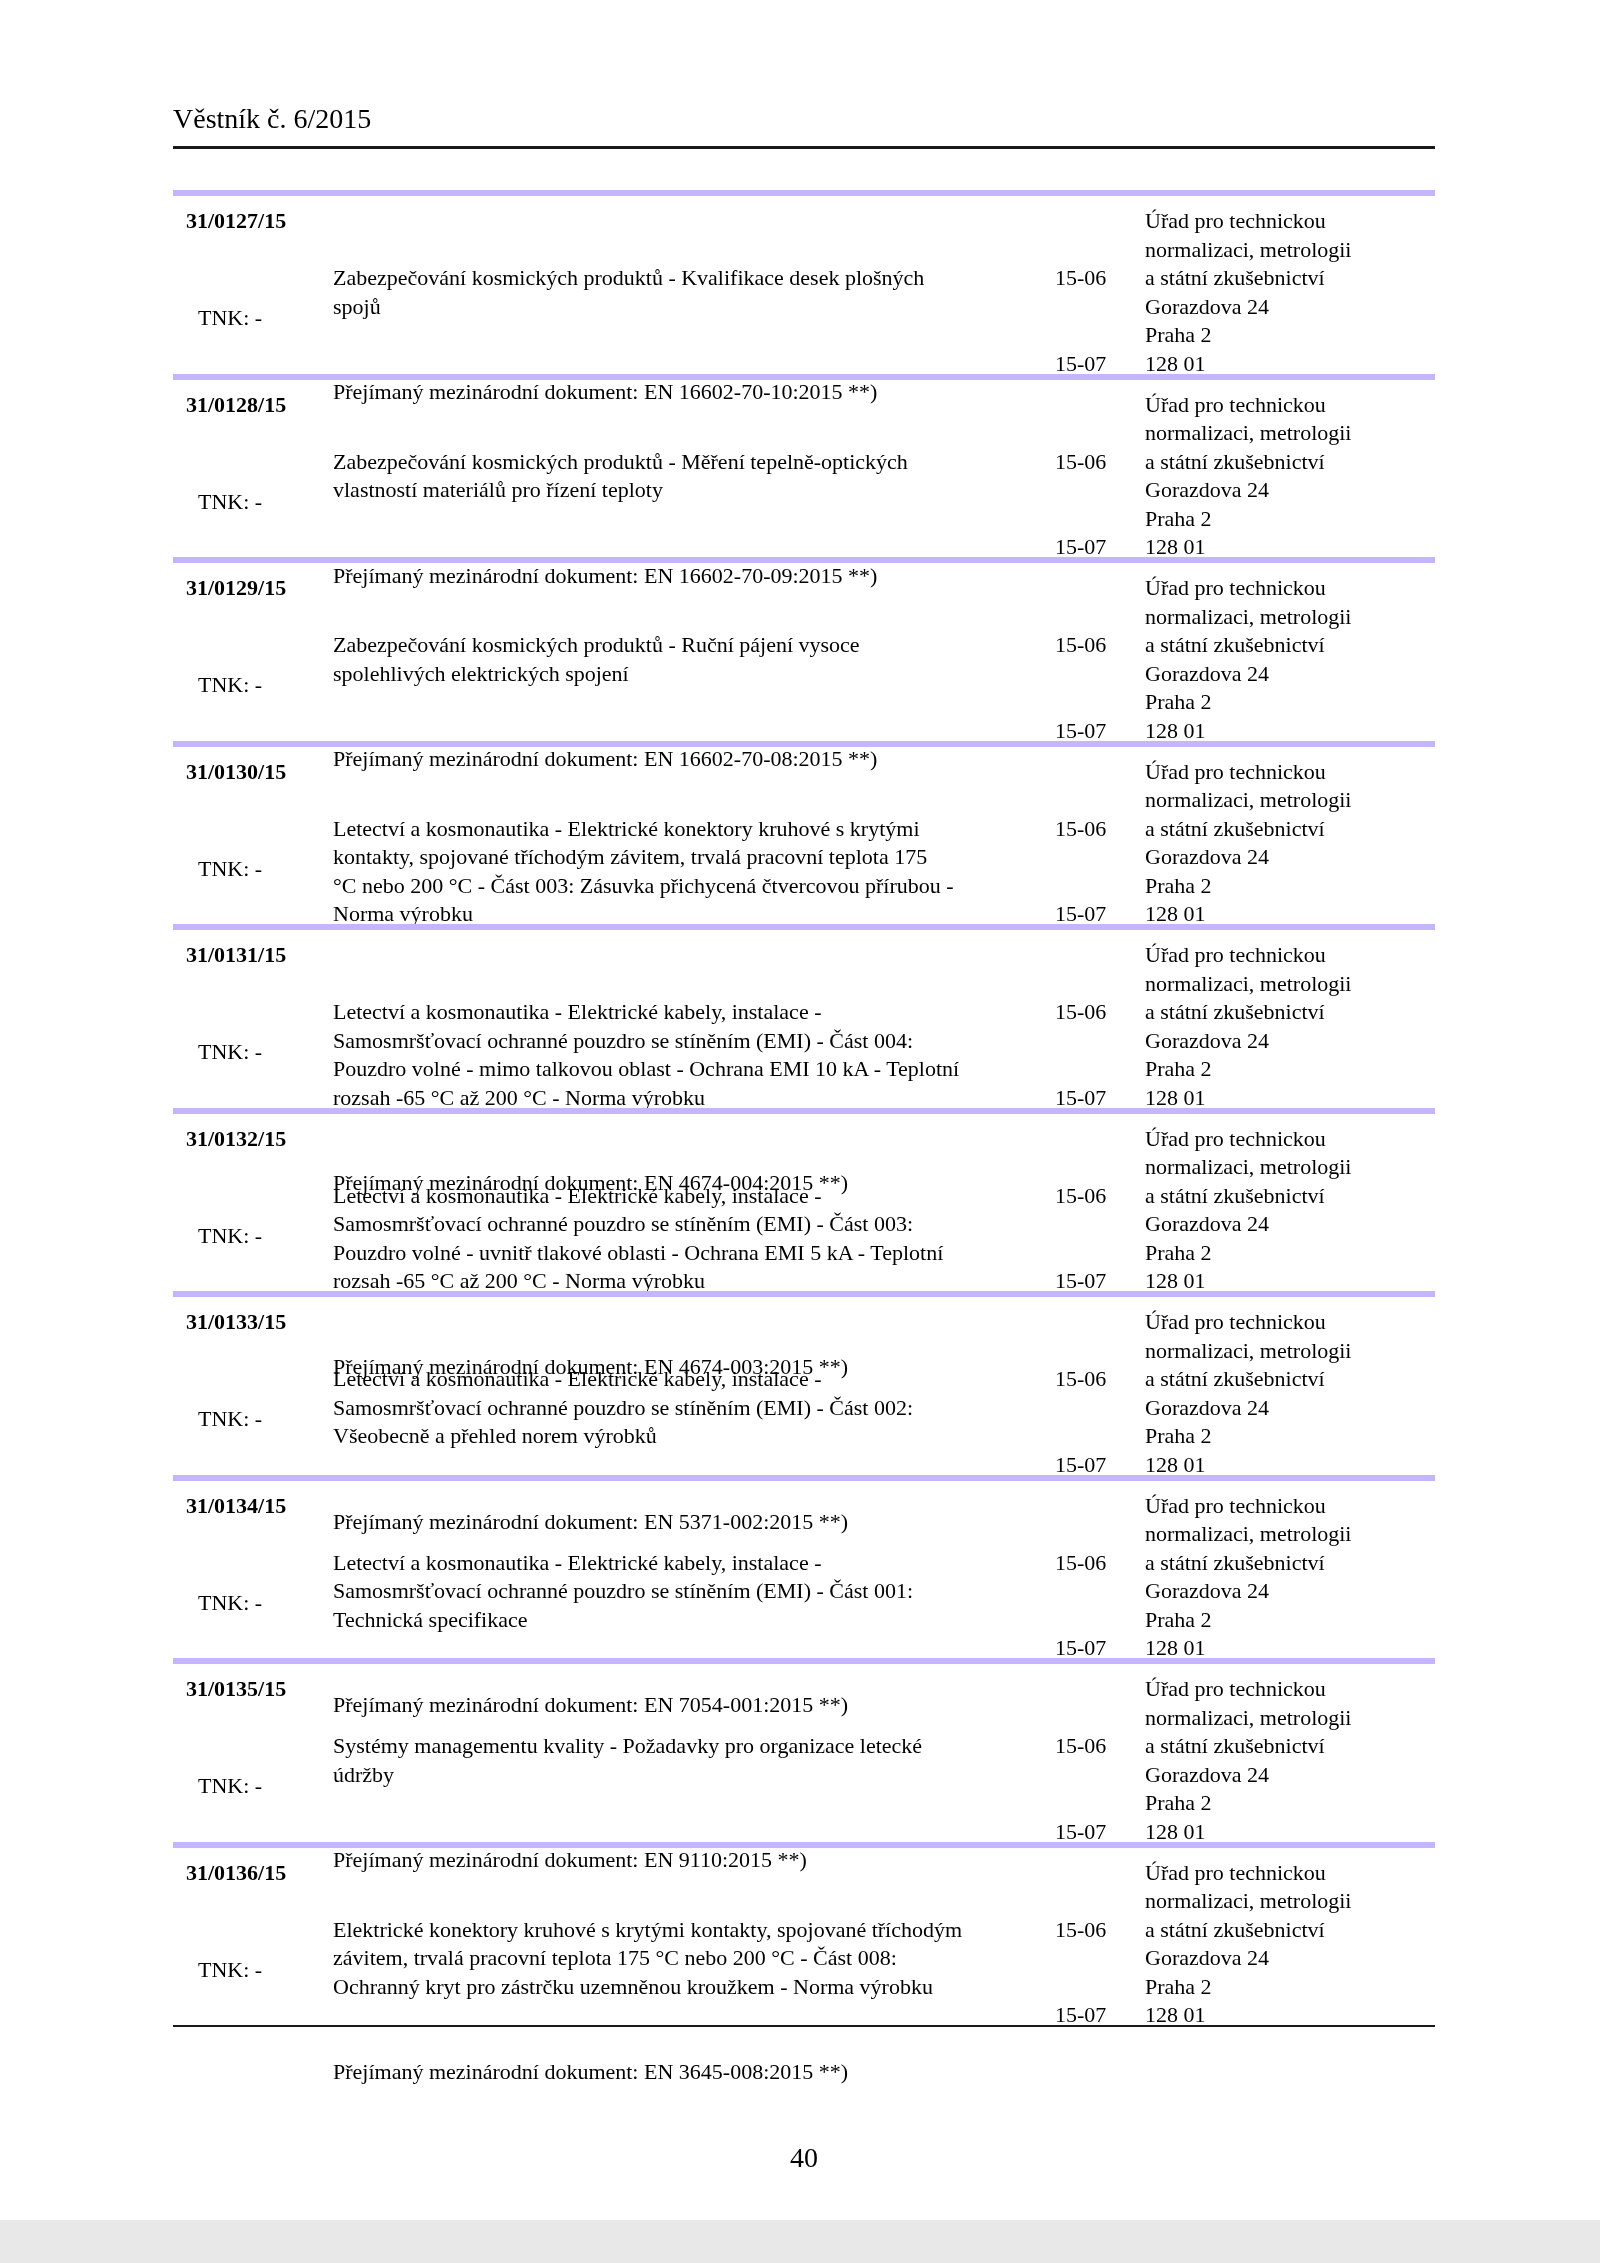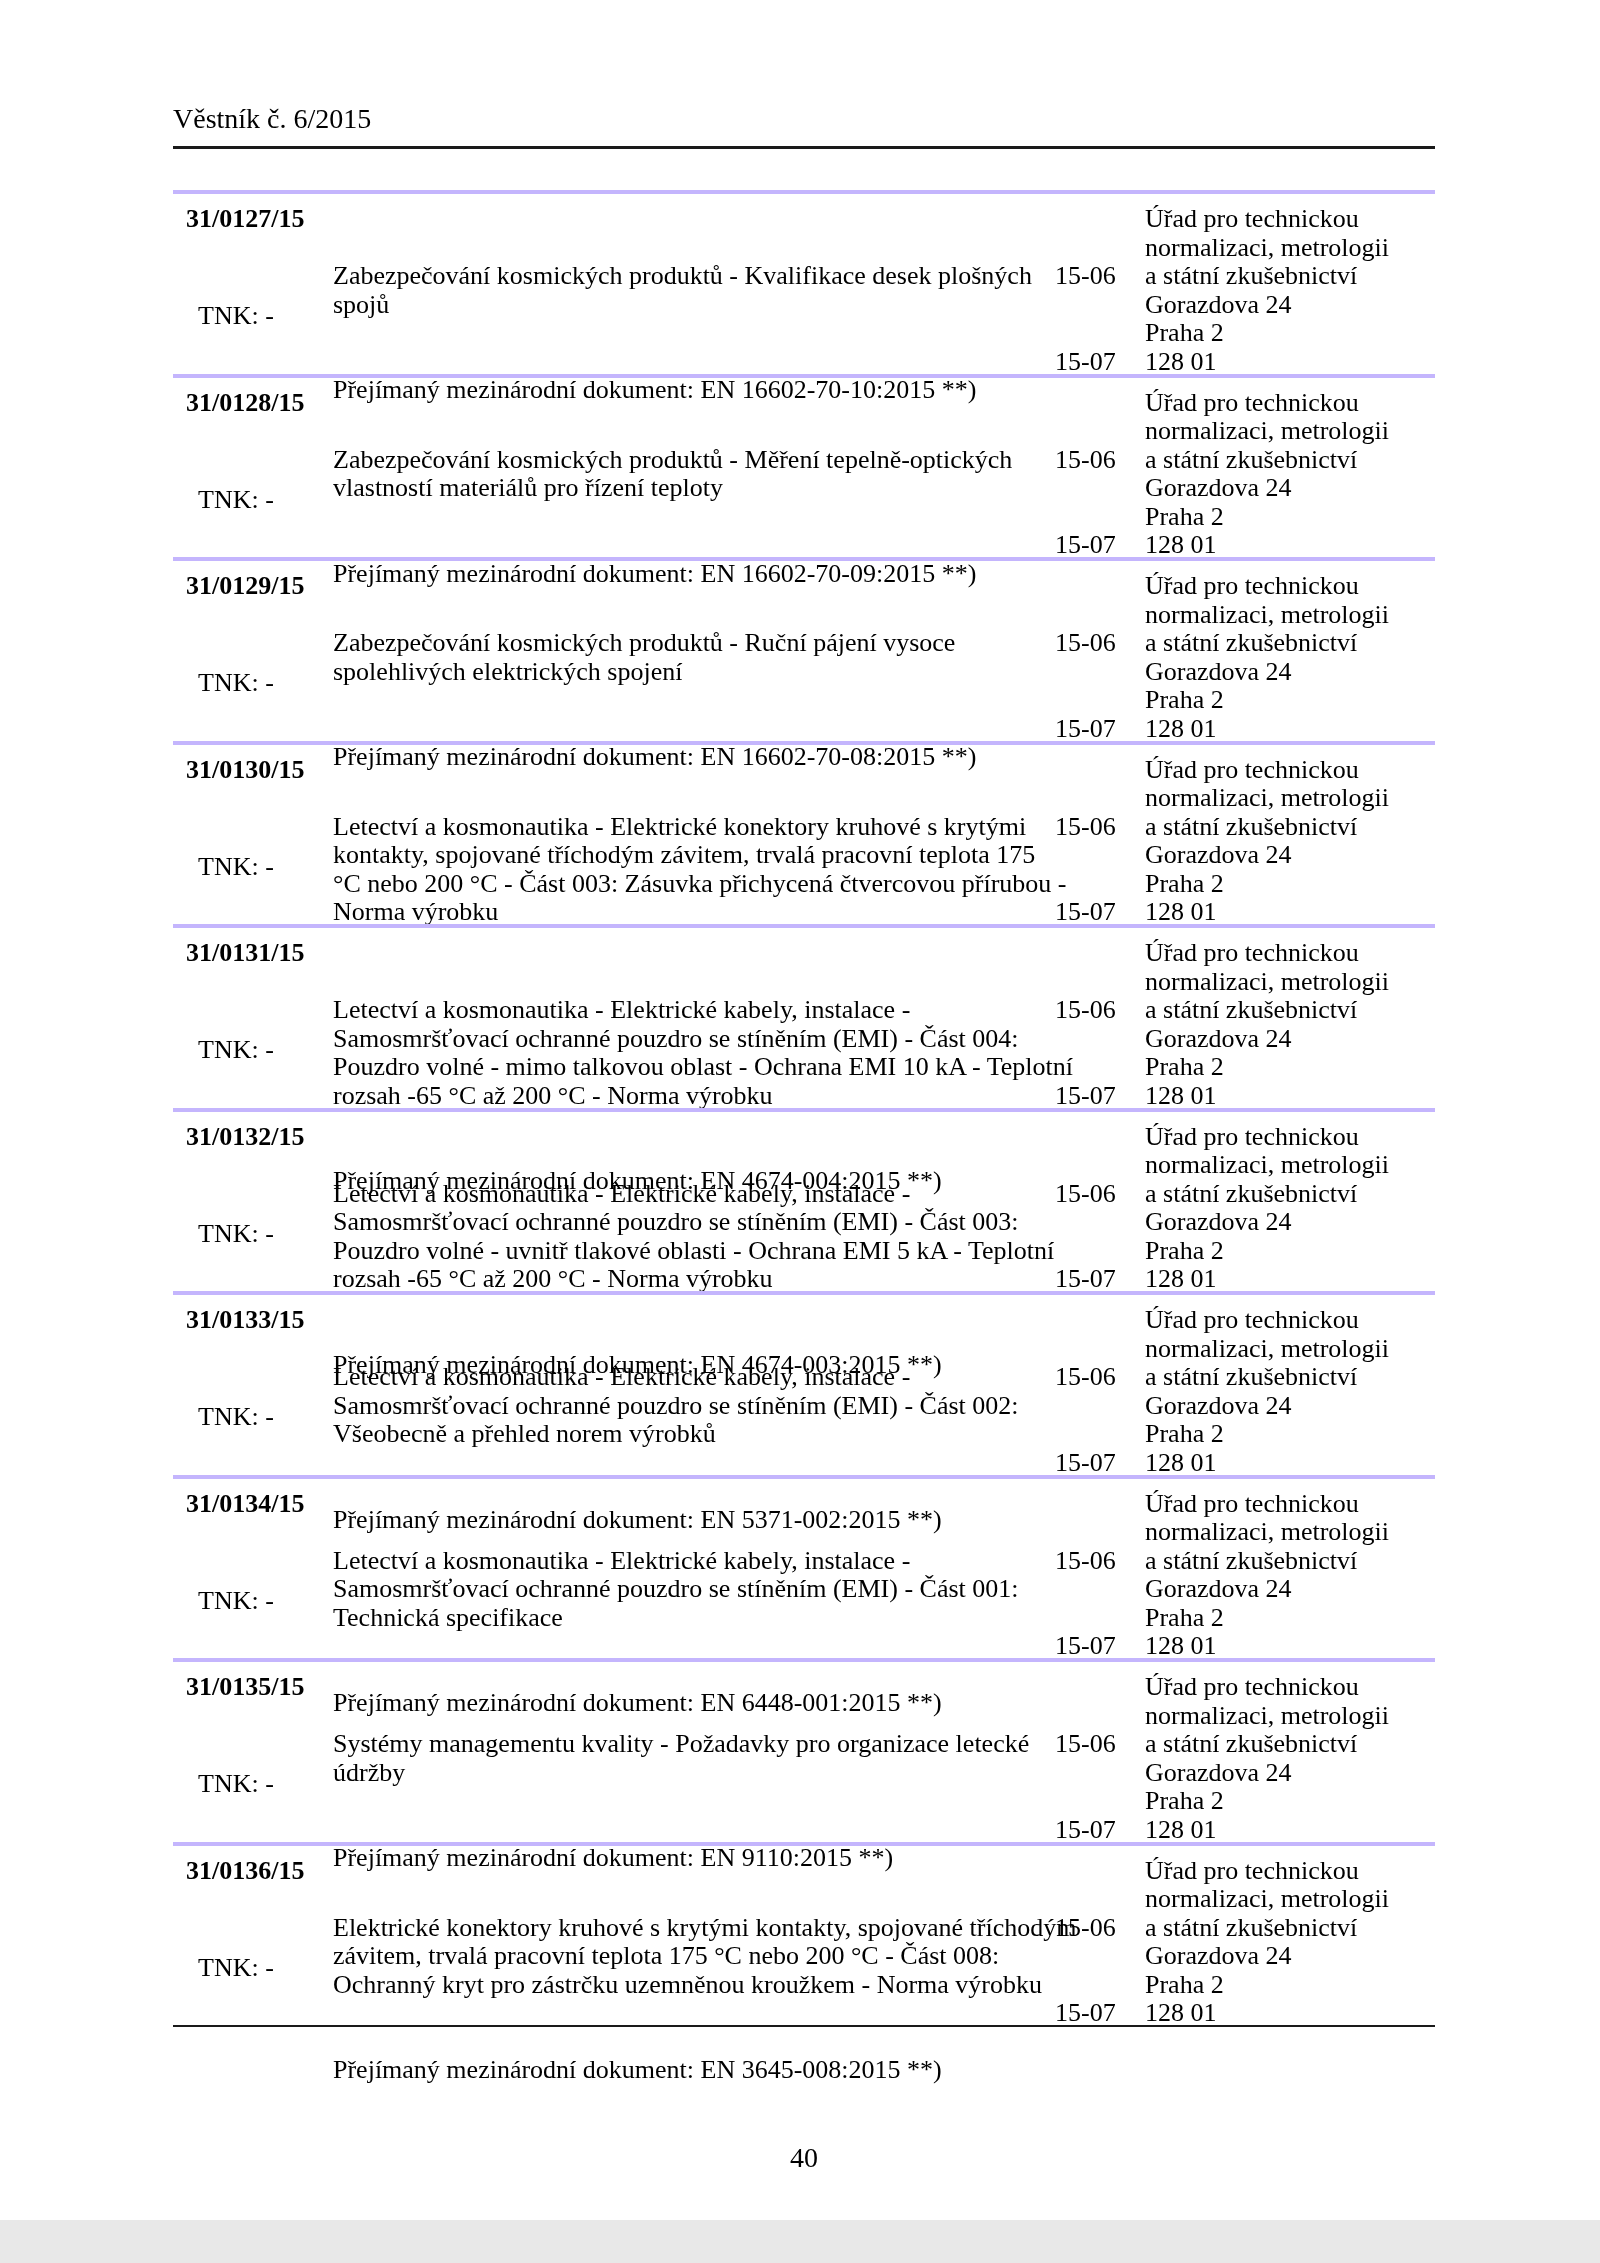--- a/index.html
+++ b/index.html
@@ -32,22 +32,22 @@
     position: absolute;
     left: 173px;
     top: 190px;
     width: 1262px;
     border-bottom: 2px solid #1a1a1a;
   }
   .entry-row {
     position: relative;
     height: 183.5px;
     box-sizing: border-box;
-    border-top: 4px solid #c4b5fd;
-    font-size: 26px;
+    border-top: 6px solid #c4b5fd;
+    font-size: 22px;
     line-height: 28.5px;
   }
   .entry-id {
     position: absolute;
     left: 13px;
     top: 11px;
     font-weight: bold;
     white-space: pre;
   }
   .entry-tnk {
@@ -242,21 +242,21 @@
 128 01</div>
     </div>
 
     <div class="entry-row">
       <span class="entry-id">31/0134/15</span>
       <span class="entry-tnk">TNK: -</span>
       <div class="entry-text">
         <div class="entry-title">Letectví a kosmonautika - Elektrické kabely, instalace -
 Samosmršťovací ochranné pouzdro se stíněním (EMI) - Část 001:
 Technická specifikace</div>
-        <div class="entry-doc">Přejímaný mezinárodní dokument: EN 6448-001:2015 **)</div>
+        <div class="entry-doc">Přejímaný mezinárodní dokument: EN 7054-001:2015 **)</div>
       </div>
       <div class="entry-dates">
         <div>15-06</div>
         <div>15-07</div>
       </div>
       <div class="entry-authority">Úřad pro technickou
 normalizaci, metrologii
 a státní zkušebnictví
 Gorazdova 24
 Praha 2

